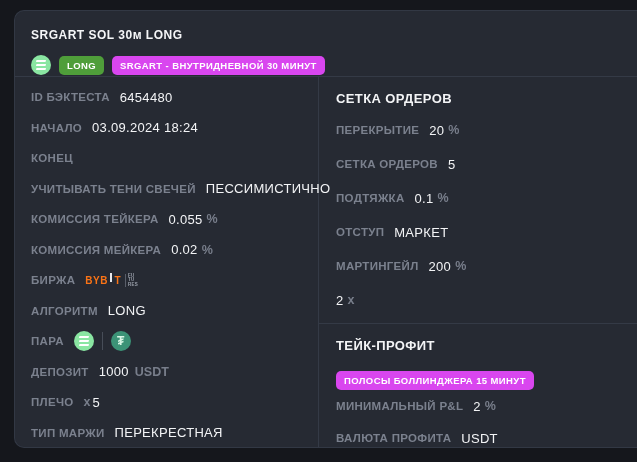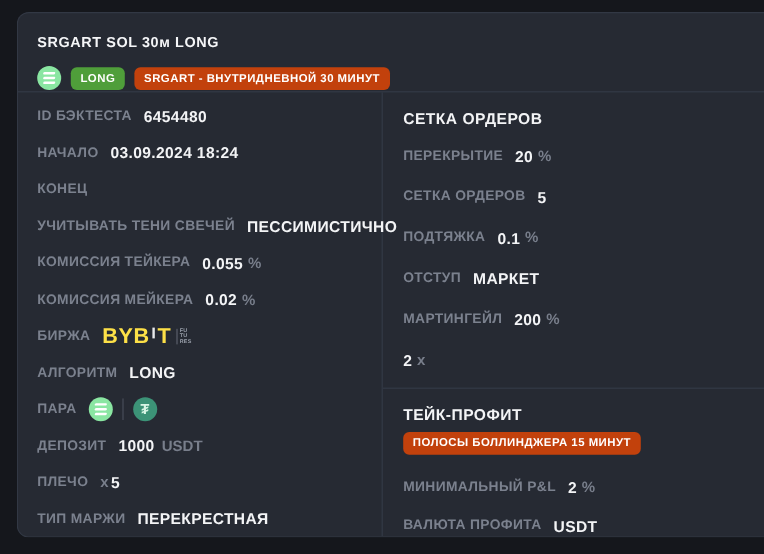--- a/index.html
+++ b/index.html
@@ -8,38 +8,38 @@
     border:1px solid #323844;border-right:none;border-radius:10px 0 0 10px;box-sizing:border-box;overflow:hidden;}
   .hdr{padding:12px 16px 0 16px;height:64px;box-sizing:border-box;}
   .title{color:#f5f6f8;font-size:12px;font-weight:bold;letter-spacing:.5px;line-height:24px;}
   .badges{display:flex;align-items:center;gap:8px;margin-top:8px;}
   .coin{width:20px;height:20px;border-radius:50%;background:#8ae6a2;display:flex;flex-direction:column;
     align-items:center;justify-content:center;gap:2px;flex:none;}
   .coin i{display:block;width:10px;height:2px;background:#fff;border-radius:1px;transform:skewX(-16deg);}
   .badge{display:inline-block;font-size:9.5px;font-weight:bold;color:#fff;letter-spacing:.4px;
     padding:4px 8px;border-radius:5px;line-height:11px;white-space:nowrap;}
   .badge.green{background:#4f9e3a;}
-  .badge.purple{background:#c2410c;}
+  .badge.purple{background:#d946ef;}
   .hline{height:1px;background:#343a46;position:absolute;left:0;right:0;top:65px;}
   .content{position:absolute;top:66px;left:0;right:0;bottom:0;display:flex;}
   .colL{width:304px;box-sizing:border-box;padding:5px 10px 0 16px;border-right:1px solid #343a46;}
   .colR{flex:1;box-sizing:border-box;padding:6px 10px 0 17px;}
   .row{display:flex;align-items:center;gap:10px;height:30.5px;white-space:nowrap;}
   .colR .row{height:34px;}
   .lbl{color:#7b818e;font-size:11.5px;font-weight:bold;letter-spacing:.3px;}
-  .val{color:#f3f4f6;font-size:13px;font-weight:bold;letter-spacing:.3px;}
+  .val{color:#f3f4f6;font-size:13px;font-weight:normal;letter-spacing:.3px;}
   .unit{color:#787e8b;font-size:12.5px;font-weight:bold;margin-left:-6px;}
   .pre{color:#787e8b;font-size:12.5px;font-weight:bold;margin-right:-8px;}
   .sect{color:#f3f4f6;font-size:13px;font-weight:bold;letter-spacing:.4px;display:flex;align-items:center;height:30px;}
   .rdivider{height:1px;background:#343a46;margin:6px 0 0 -17px;margin-right:-10px;}
   .tp-pad{padding-top:6px;}
-  .badge-row{display:flex;align-items:flex-start;height:30px;}
+  .badge-row{display:flex;align-items:flex-end;height:30px;}
   
   .bybit{display:inline-flex;align-items:center;}
-  .byb{color:#fde047;font-size:18px;font-weight:bold;letter-spacing:.5px;}
+  .byb{color:#f97316;font-size:10px;font-weight:bold;letter-spacing:.5px;}
   .ibar{display:inline-block;width:2.5px;height:9px;background:#e8e9ec;margin:0 2px 5px 2px;}
   .futwrap{display:inline-flex;flex-direction:column;margin-left:4px;border-left:1px solid #5a5f6a;padding-left:2px;}
   .futwrap i{font-style:normal;color:#9aa0ab;font-size:4.5px;line-height:4.5px;font-weight:bold;letter-spacing:.2px;}
   
   .pairwrap{display:flex;align-items:center;gap:8px;}
   .vsep{width:1px;height:18px;background:#474d58;}
   .tether{width:20px;height:20px;border-radius:50%;background:#3c9377;display:flex;align-items:center;
     justify-content:center;color:#d9f6e6;font-size:12px;font-weight:bold;flex:none;}
 </style>
 </head>

